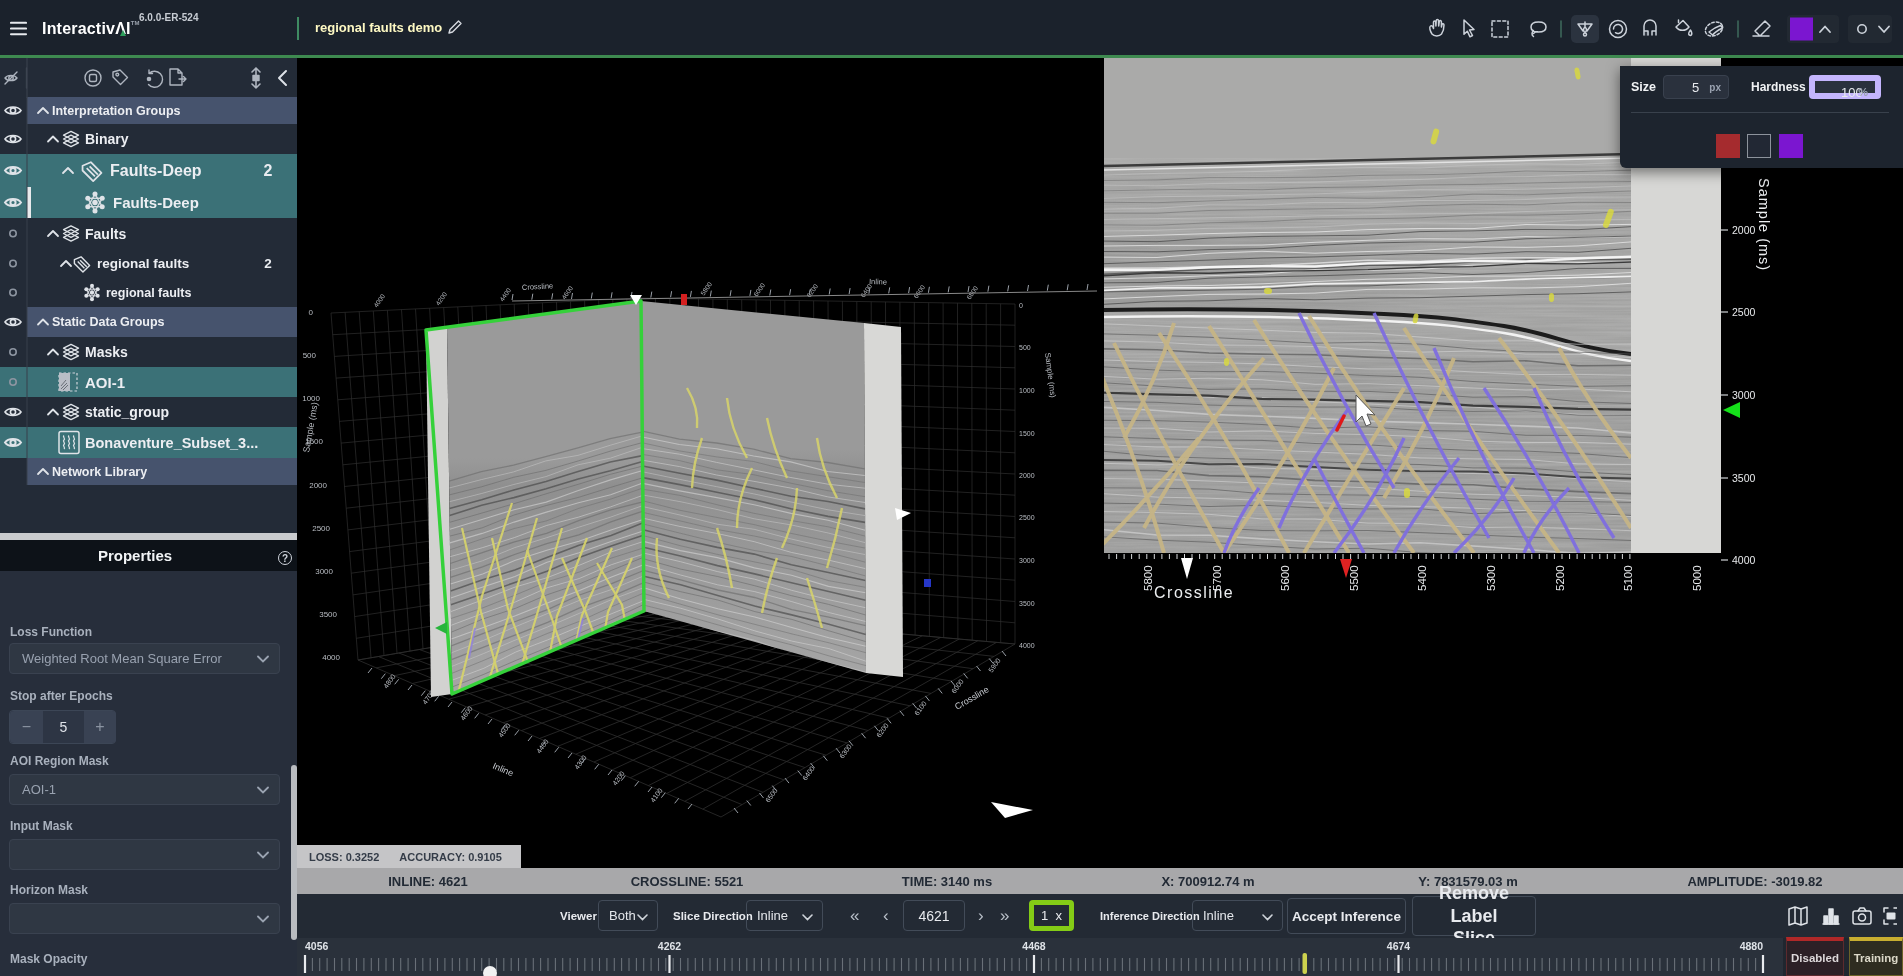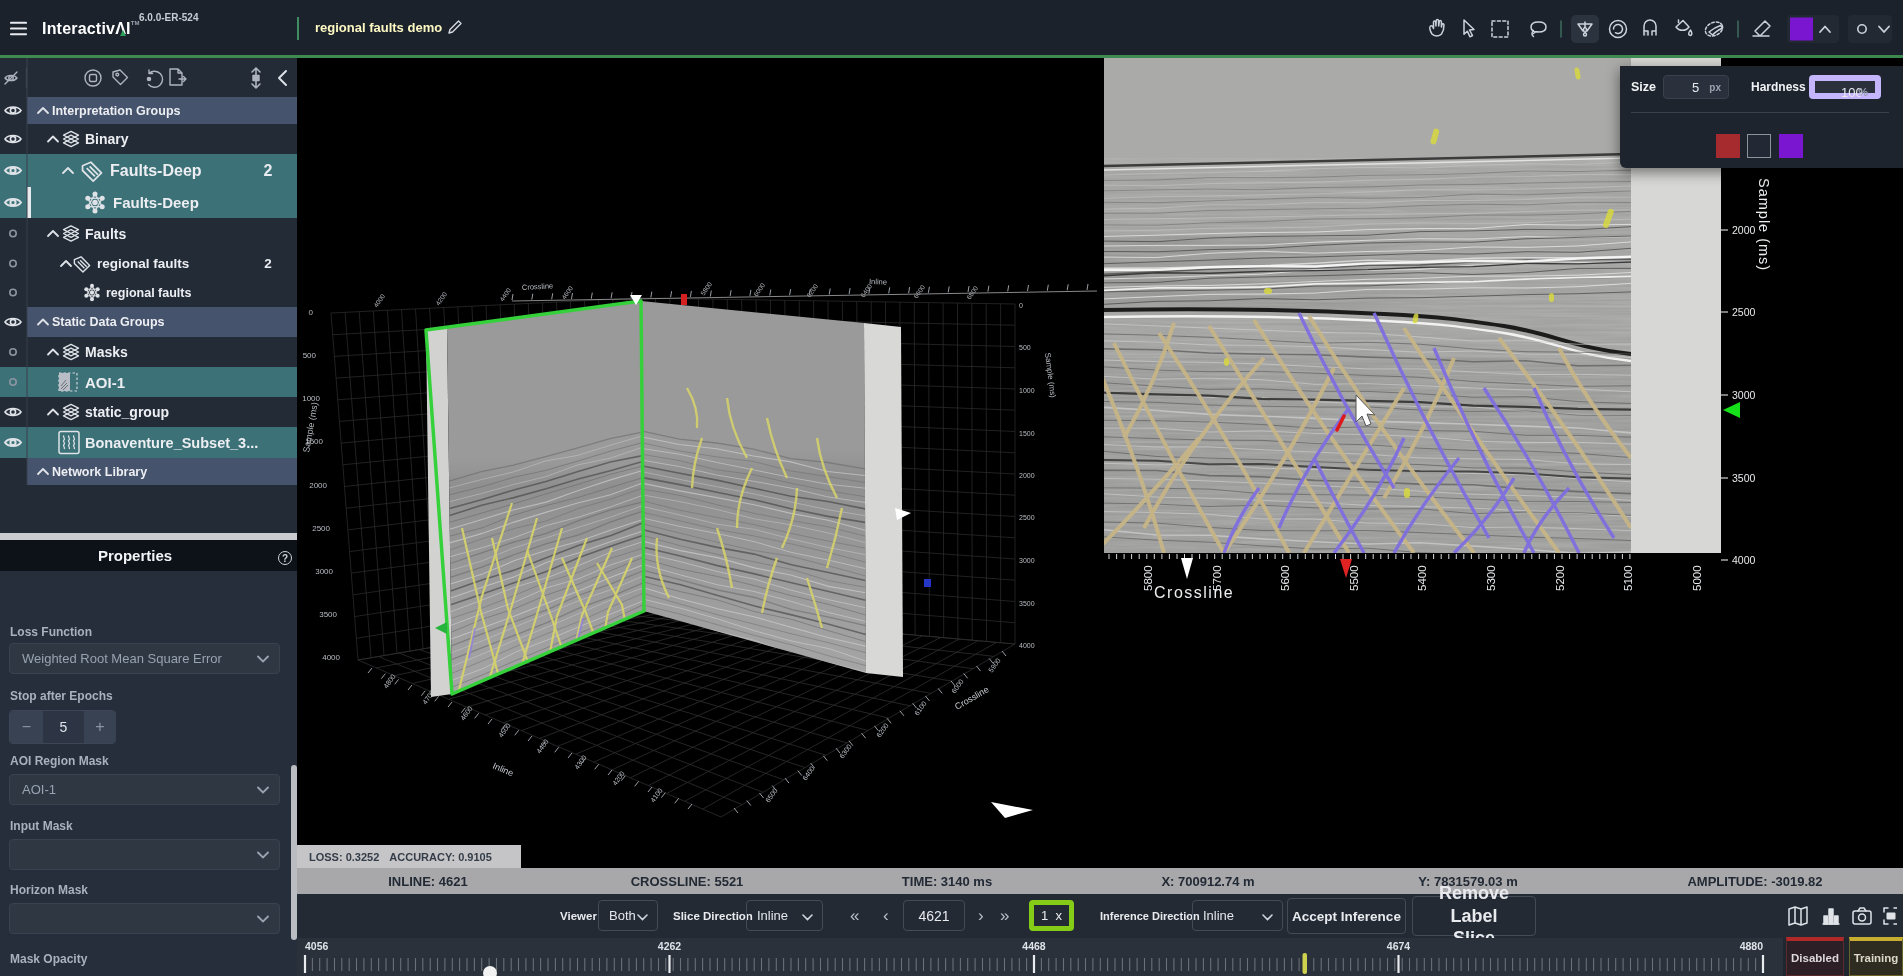--- a/index.html
+++ b/index.html
@@ -928,21 +928,21 @@
     <span class="abs" style="right:7px;top:5px;font-size:11px;font-weight:bold;color:#9aa2b0;">%</span>
   </div>
   <div class="abs" style="left:11px;top:46px;width:258px;height:1px;background:#39414c;"></div>
   <div class="abs" style="left:96px;top:68px;width:24px;height:24px;background:#a52b2e;"></div>
   <div class="abs" style="left:127px;top:68px;width:24px;height:24px;background:#222834;border:1px solid #8d939c;"></div>
   <div class="abs" style="left:159px;top:68px;width:24px;height:24px;background:#7b16d0;"></div>
 </div>
 
 <div class="abs" style="left:297px;top:845px;width:224px;height:23px;background:#c5c5c7;color:#343c48;font-size:11px;font-weight:bold;display:flex;align-items:center;white-space:nowrap;">
 <span style="margin-left:12px;white-space:nowrap;">LOSS: 0.3252</span>
-      <span style="margin-left:10px;white-space:nowrap;">ACCURACY: 0.9105</span>
+      <span style="margin-left:20px;white-space:nowrap;">ACCURACY: 0.9105</span>
     </div>
 <div class="abs" style="left:297px;top:868px;width:1606px;height:26px;background:#a8a8aa;">
       <div class="abs" style="left:131px;top:0;height:26px;display:flex;align-items:center;font-size:13px;font-weight:bold;color:#222a35;transform:translateX(-50%);">INLINE: 4621</div>
       <div class="abs" style="left:390px;top:0;height:26px;display:flex;align-items:center;font-size:13px;font-weight:bold;color:#222a35;transform:translateX(-50%);">CROSSLINE: 5521</div>
       <div class="abs" style="left:650px;top:0;height:26px;display:flex;align-items:center;font-size:13px;font-weight:bold;color:#222a35;transform:translateX(-50%);">TIME: 3140 ms</div>
       <div class="abs" style="left:911px;top:0;height:26px;display:flex;align-items:center;font-size:13px;font-weight:bold;color:#222a35;transform:translateX(-50%);">X: 700912.74 m</div>
       <div class="abs" style="left:1171px;top:0;height:26px;display:flex;align-items:center;font-size:13px;font-weight:bold;color:#222a35;transform:translateX(-50%);">Y: 7831579.03 m</div>
       <div class="abs" style="left:1458px;top:0;height:26px;display:flex;align-items:center;font-size:13px;font-weight:bold;color:#222a35;transform:translateX(-50%);">AMPLITUDE: -3019.82</div>
     </div>
 <div class="abs" style="left:297px;top:894px;width:1606px;height:44px;background:#232a34;color:#e8eaee;">

